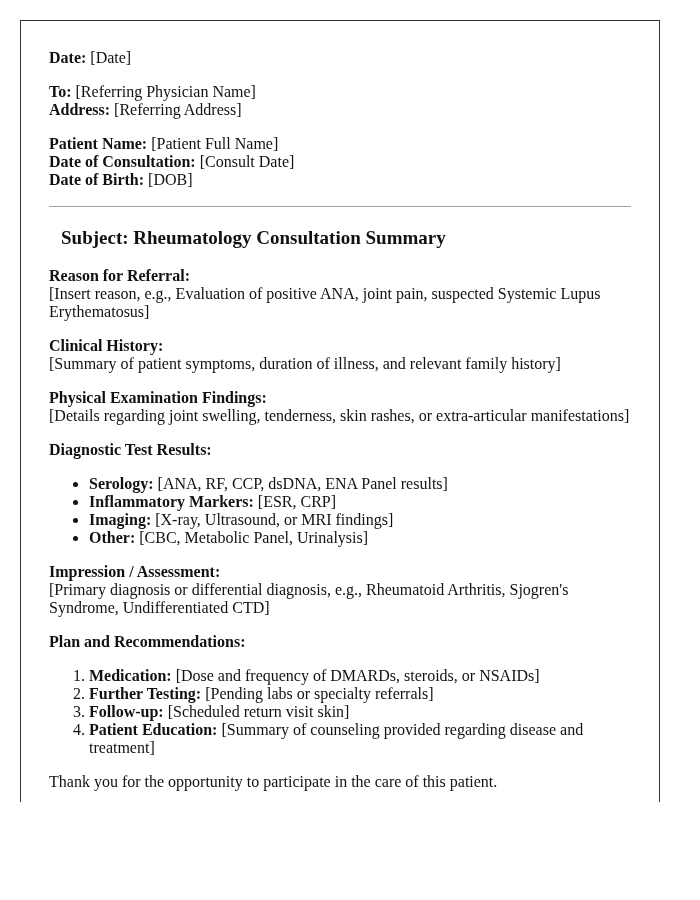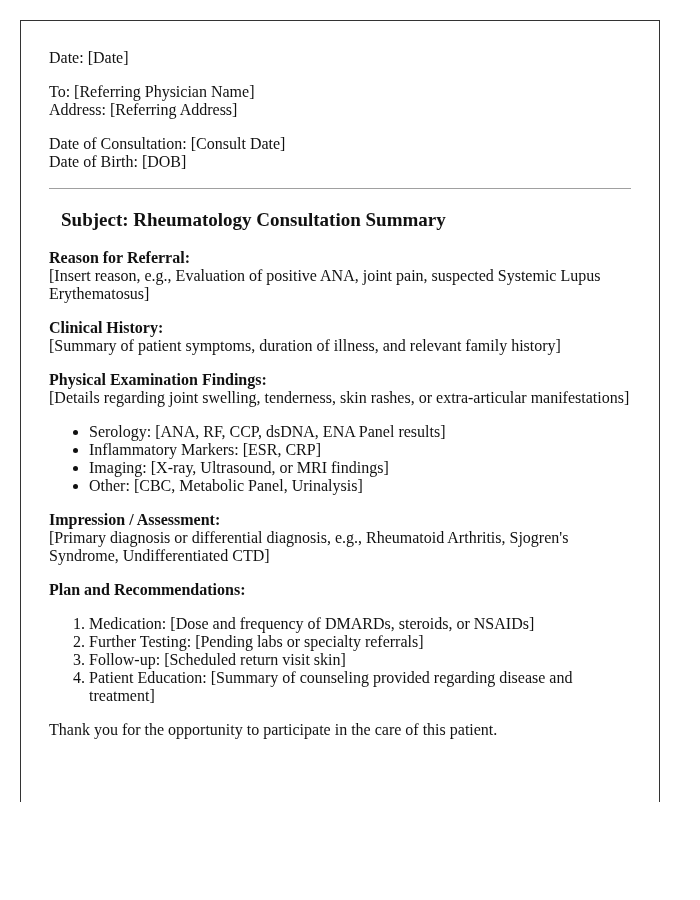--- a/index.html
+++ b/index.html
@@ -27,21 +27,21 @@
       border-right: 1px solid #333333;
       border-top: 1px solid #333333;
       overflow: hidden;
       box-sizing: border-box;
     }
     .letter {
       padding: 28px 28px 0 28px;
     }
     p { margin: 0; }
     .block { margin-bottom: 16px; }
-    b { font-weight: normal; text-align: center; }
+    b { font-weight: bold; text-align: center; }
     hr.divider {
       border: none;
       border-top: 1px solid #a0a0a0;
       margin: 17px 0 20px 0;
       height: 0;
     }
     h2.subject {
       font-size: 19px;
       line-height: 22px;
       font-weight: bold;
@@ -73,20 +73,24 @@
         <span>[Referring Physician Name]</span>
       </p>
       <p>
         <b>Address:</b>
         <span>[Referring Address]</span>
       </p>
     </div>
 
     <div>
       <p>
+        <b>Patient Name:</b>
+        <span>[Patient Full Name]</span>
+      </p>
+      <p>
         <b>Date of Consultation:</b>
         <span>[Consult Date]</span>
       </p>
       <p>
         <b>Date of Birth:</b>
         <span>[DOB]</span>
       </p>
     </div>
 
     <hr class="divider">
@@ -102,20 +106,21 @@
       <p class="section-title">Clinical History:</p>
       <p>[Summary of patient symptoms, duration of illness, and relevant family history]</p>
     </div>
 
     <div class="section">
       <p class="section-title">Physical Examination Findings:</p>
       <p>[Details regarding joint swelling, tenderness, skin rashes, or extra-articular manifestations]</p>
     </div>
 
     <div>
+      <p class="section-title">Diagnostic Test Results:</p>
       <ul class="tests">
         <li>
           <b>Serology:</b>
           <span>[ANA, RF, CCP, dsDNA, ENA Panel results]</span>
         </li>
         <li>
           <b>Inflammatory Markers:</b>
           <span>[ESR, CRP]</span>
         </li>
         <li>

